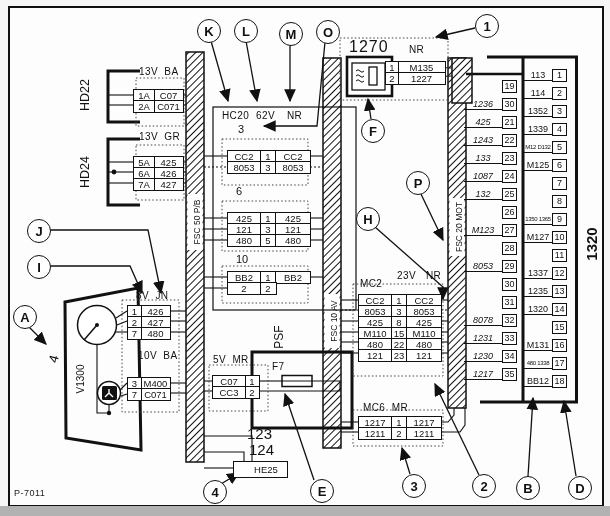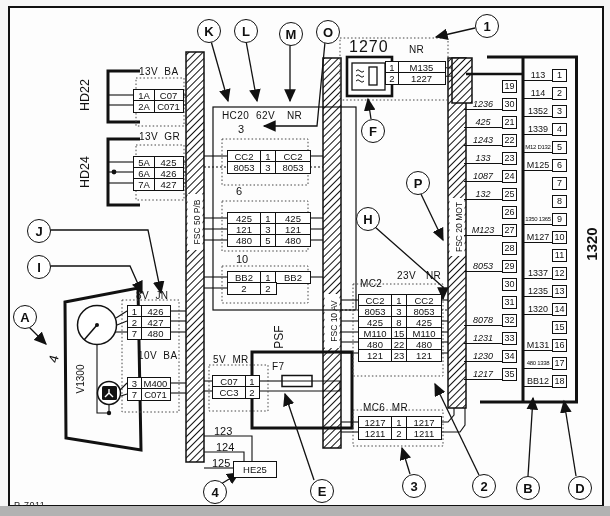--- a/index.html
+++ b/index.html
@@ -5,21 +5,21 @@
   html,body{margin:0;padding:0;background:#bdbdbd;}
   .page{position:relative;width:610px;height:516px;background:#f6f6f6;overflow:hidden;
         font-family:"Liberation Sans", sans-serif;color:#111;}
   .frame{position:absolute;left:8px;top:6px;width:592px;height:497px;border:2px solid #111;background:#fdfdfd;}
   .strip{position:absolute;left:0;top:506px;width:610px;height:10px;background:#b2b2b2;}
   svg{position:absolute;left:0;top:0;}
   svg text{fill:#111;font-family:"Liberation Sans", sans-serif;}
   .hdr{position:absolute;font-size:10px;white-space:pre;letter-spacing:.4px;}
   .sublbl{position:absolute;font-size:11px;}
   .title1270{position:absolute;font-size:16px;letter-spacing:1px;}
-  .code{position:absolute;left:14px;top:488px;font-size:9px;color:#222;letter-spacing:.5px;margin-top:12px;}
+  .code{position:absolute;left:14px;top:488px;font-size:9px;color:#222;letter-spacing:.5px;}
   .co{position:absolute;width:22px;height:22px;border:1.8px solid #111;border-radius:50%;background:#fff;
       display:flex;align-items:center;justify-content:center;font-size:13px;font-weight:bold;z-index:5;}
   .tbl{position:absolute;z-index:3;}
   .tr{display:flex;}
   .tr + .tr{margin-top:-1.5px;}
   .td{box-sizing:border-box;height:12.5px;border:1.5px solid #111;background:#fff;display:flex;
       align-items:center;justify-content:center;font-size:9.5px;padding:0 1px;}
   .td + .td{margin-left:-1.5px;}
   .td.empty{border-color:transparent;background:transparent;}
   .t-hd .td:nth-child(1){width:22px}.t-hd .td:nth-child(2){width:30px}
@@ -31,22 +31,22 @@
   .pinrow{height:18px;display:flex;align-items:center;}
   .pinwire{font-size:9px;text-align:center;border-bottom:1.2px solid #111;white-space:nowrap;
            display:flex;align-items:flex-end;justify-content:center;height:11px;line-height:10px;}
   .pinwire.small{font-size:6px;letter-spacing:-.3px;}
   .pinwire.empty{border-bottom:none;}
   .inner .pinwire{width:38px;font-style:italic;}
   .outer .pinwire{width:28px;}
   .pinbox{box-sizing:border-box;width:15px;height:13px;border:1.5px solid #111;background:#fff;
           display:flex;align-items:center;justify-content:center;font-size:9px;}
   .he25box{position:absolute;left:233px;top:461px;width:42px;height:15px;border:1.5px solid #111;background:#fff;
-           display:flex;align-items:center;justify-content:center;font-size:9.5px;z-index:3;}
-  .wlbl{position:absolute;font-size:11px;}
+           display:flex;align-items:center;justify-content:center;font-size:9.5px;z-index:3;padding-left:11px;}
+  .wlbl{position:absolute;font-size:15px;margin-left:33px;}
 </style>
 </head>
 <body>
 
 <div class="page">
   <div class="frame"></div>
 
   <svg width="610" height="516" viewBox="0 0 610 516">
     <defs>
       <pattern id="hatch" width="5" height="5" patternTransform="rotate(45)" patternUnits="userSpaceOnUse">

